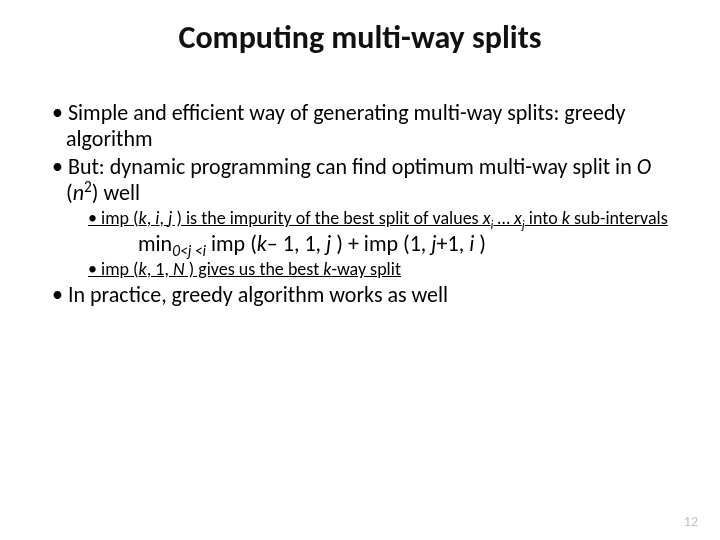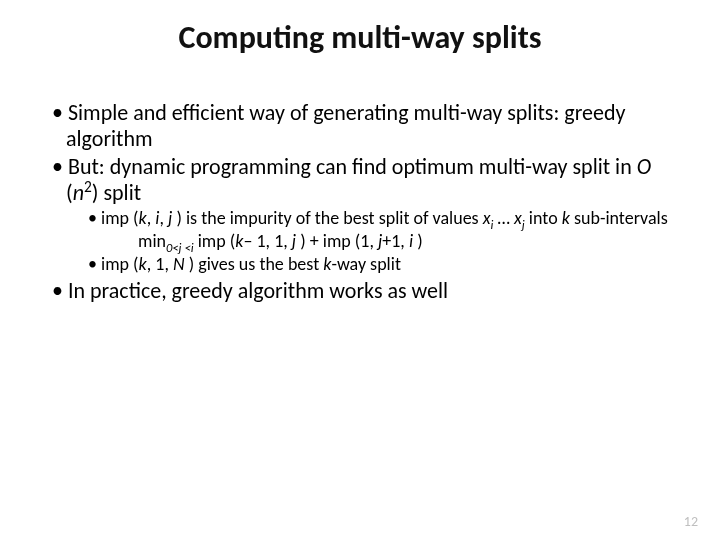--- a/index.html
+++ b/index.html
@@ -43,26 +43,27 @@
     text-indent: -14px;
   }
   .lvl1::before {
     content: "• ";
   }
   .lvl2 {
     font-size: 18px;
     margin: 0 0 2px 0;
     padding-left: 54px;
     text-indent: -14px;
+    text-decoration: underline;
   }
   .lvl2::before {
     content: "• ";
   }
   .lvl3 {
-    font-size: 18px;
+    font-size: 22px;
     margin: 0 0 2px 0;
     padding-left: 90px;
     text-indent: 0;
   }
   .pagenum {
     position: absolute;
     bottom: 10px;
     right: 22px;
     font-size: 14px;
     color: #bfbfbf;
@@ -76,21 +77,21 @@
 
 <div class="slide">
 
   <div class="title">Computing multi-way splits</div>
 
   <div class="body">
 
     <div class="lvl1"><span>Simple and efficient way of generating multi-way splits: greedy algorithm</span></div>
 
     <div class="lvl1">
-      <span>But: dynamic programming can find optimum multi-way split in </span><span class="ital">O</span><span> (</span><span class="ital">n</span><span class="sup">2</span><span>) split</span>
+      <span>But: dynamic programming can find optimum multi-way split in </span><span class="ital">O</span><span> (</span><span class="ital">n</span><span class="sup">2</span><span>) well</span>
     </div>
 
     <div class="lvl2">
       <span>imp (</span><span class="ital">k</span><span>, </span><span class="ital">i</span><span>, </span><span class="ital">j</span><span> ) is the impurity of the best split of values </span><span class="ital">x</span><span class="sub ital">i</span><span> … </span><span class="ital">x</span><span class="sub ital">j</span><span> into </span><span class="ital">k</span><span> sub-intervals</span>
     </div>
 
 
     <div class="lvl3">
       <span>min</span><span class="sub ital">0&lt;j &lt;i</span><span>  imp (</span><span class="ital">k</span><span>– 1, 1, </span><span class="ital">j</span><span> ) + imp (1, </span><span class="ital">j</span><span>+1, </span><span class="ital">i</span><span> )</span>
     </div>

